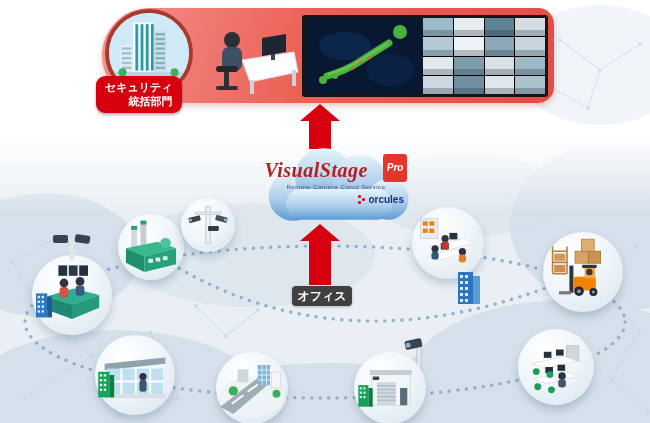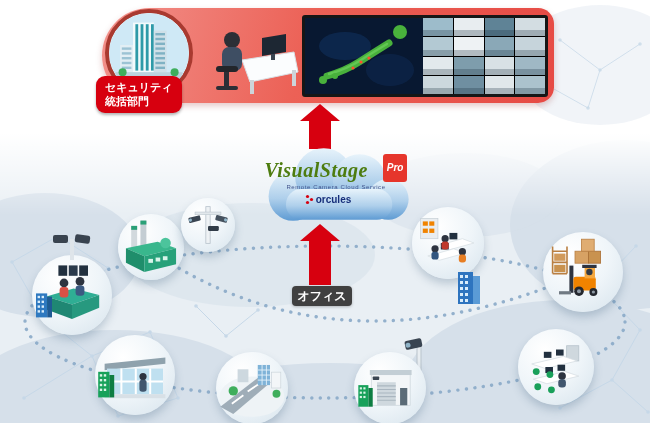--- a/index.html
+++ b/index.html
@@ -7,42 +7,42 @@
 .stage{position:relative;width:650px;height:423px;background:#fff;overflow:hidden}
 svg{display:block}
 .bg{position:absolute;left:0;top:0;z-index:1}
 .ring{position:absolute;left:0;top:0;z-index:2}
 .node{position:absolute;z-index:3;border-radius:50%;background:radial-gradient(circle at 35% 28%,#ffffff 0%,#eff5f9 50%,#d6e3ec 100%);box-shadow:0 5px 9px rgba(70,100,130,.28)}
 .node svg{width:100%;height:100%}
 .float{position:absolute;z-index:3}
 .banner{position:absolute;left:102px;top:8px;width:452px;height:95px;z-index:4;border-radius:48px 16px 16px 48px;background:linear-gradient(105deg,#f2928c 0%,#ec6156 45%,#e64a44 100%);box-shadow:0 3px 6px rgba(150,40,40,.25)}
 .hq-circle{position:absolute;left:105px;top:9px;width:88px;height:88px;z-index:5;border-radius:50%;border:4px solid #a93a30;box-shadow:inset 0 0 0 3px #fff;overflow:hidden;background:#cfe9f6}
 .hq-circle svg{width:100%;height:100%}
-.sec-badge{position:absolute;left:96px;top:76px;z-index:6;background:#d7000f;color:#fff;border-radius:9px;padding:4px 9px;font-size:11px;font-weight:bold;line-height:1.3;text-align:left;box-shadow:0 2px 3px rgba(0,0,0,.3)}
+.sec-badge{position:absolute;left:96px;top:76px;z-index:6;background:#d7000f;color:#fff;border-radius:9px;padding:4px 9px;font-size:11px;font-weight:bold;line-height:1.3;text-align:right;box-shadow:0 2px 3px rgba(0,0,0,.3)}
 .operator{position:absolute;left:198px;top:14px;width:104px;height:84px;z-index:5}
 .monitor{position:absolute;left:302px;top:15px;width:246px;height:82px;z-index:5;display:flex;background:#000;border:3px solid #161616;border-radius:3px;overflow:hidden}
 .cam-grid{flex:1;display:grid;grid-template-columns:repeat(4,1fr);grid-template-rows:repeat(4,1fr);gap:1px;background:#000}
 .cam-grid span{position:relative}
 .cam-grid span::after{content:"";position:absolute;left:0;bottom:0;width:100%;height:32%;background:rgba(25,45,60,.28)}
 .cam-grid span:nth-child(1){background:#9dbccb}.cam-grid span:nth-child(2){background:#e8edf0}
 .cam-grid span:nth-child(3){background:#5f8396}.cam-grid span:nth-child(4){background:#d3dde2}
 .cam-grid span:nth-child(5){background:#b3c9d3}.cam-grid span:nth-child(6){background:#eef2f4}
 .cam-grid span:nth-child(7){background:#8aa8b7}.cam-grid span:nth-child(8){background:#c6d4db}
 .cam-grid span:nth-child(9){background:#e2e9ec}.cam-grid span:nth-child(10){background:#7e9dac}
 .cam-grid span:nth-child(11){background:#d8e1e5}.cam-grid span:nth-child(12){background:#9fb8c5}
 .cam-grid span:nth-child(13){background:#ccd8dd}.cam-grid span:nth-child(14){background:#6f8fa1}
 .cam-grid span:nth-child(15){background:#e0e7ea}.cam-grid span:nth-child(16){background:#abc2cd}
 .arrow-head{position:absolute;width:0;height:0;border-left:20px solid transparent;border-right:20px solid transparent;border-bottom:17px solid #d7000f;z-index:4}
 .arrow-shaft{position:absolute;width:22px;background:#d7000f;z-index:4}
 .cloud-svg{position:absolute;left:246px;top:140px;z-index:4}
 .cloud-text{position:absolute;left:252px;top:154px;width:168px;z-index:5;text-align:center}
-.cloud-title{font-family:"Liberation Serif",serif;font-style:italic;font-weight:bold;font-size:20px;color:#4d7c0f;letter-spacing:.5px;line-height:1}
+.cloud-title{font-family:"Liberation Serif",serif;font-style:italic;font-weight:bold;font-size:20px;color:#b91c1c;letter-spacing:.5px;line-height:1}
 .pro{display:inline-block;vertical-align:6px;margin-left:15px;background:#e6362c;color:#fff;font-size:10px;font-weight:bold;font-style:italic;border-radius:3px;padding:8px 4px;line-height:1.2}
 .cloud-sub{font-size:6px;letter-spacing:.6px;color:#42548c;margin-top:2px}
-.cloud-brand{margin-top:4px;padding-right:16px;text-align:center;font-size:10px;font-weight:bold;color:#172f7b;line-height:1}
+.cloud-brand{margin-top:4px;padding-right:16px;text-align:right;font-size:10px;font-weight:bold;color:#172f7b;line-height:1}
 .brand-dots{display:inline-block;vertical-align:-2px;margin-right:2px}
 .badge{position:absolute;left:292px;width:60px;height:20px;z-index:5;border-radius:4px;color:#fff;font-size:12px;font-weight:bold;line-height:20px;text-align:center;box-shadow:0 1px 3px rgba(0,0,0,.25)}
 .badge-office{top:286px;background:#404040}
 .badge-factory{top:309px;background:#00a551}
 </style>
 </head>
 <body>
 
 <div class="stage">
 

